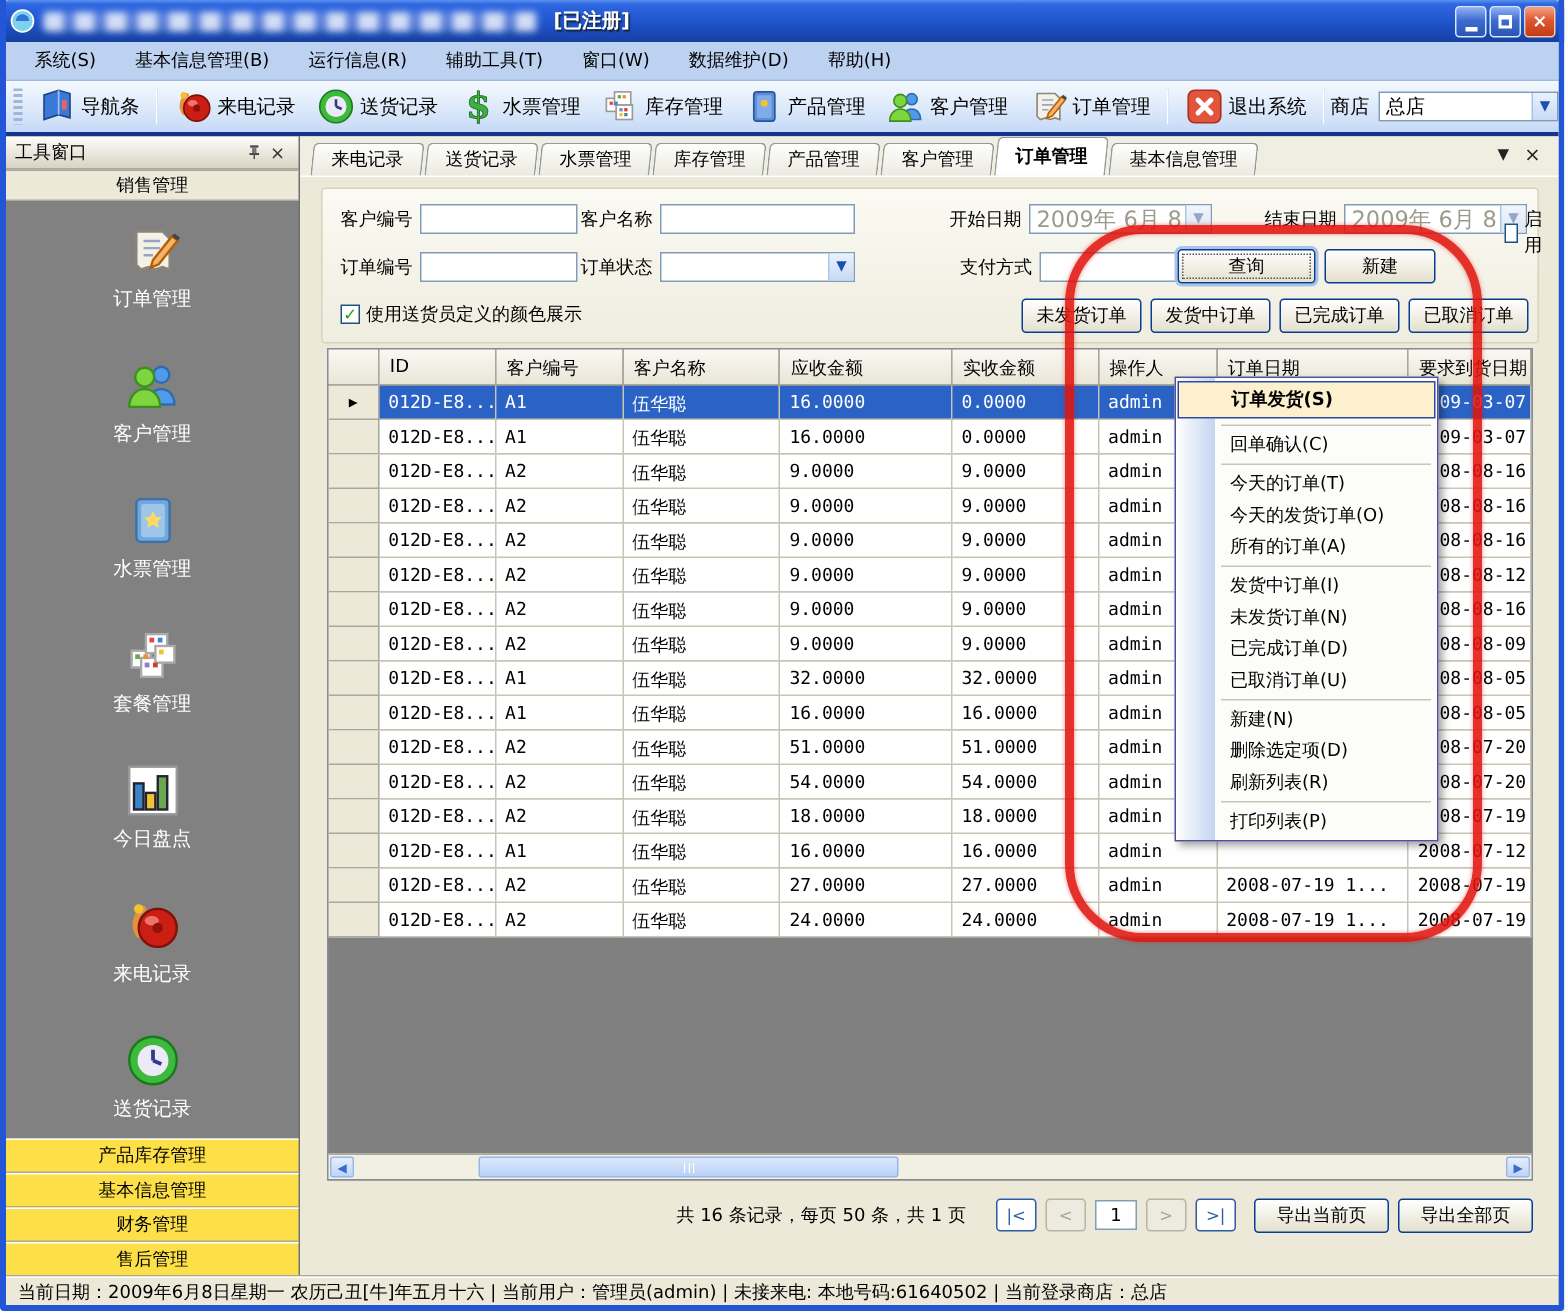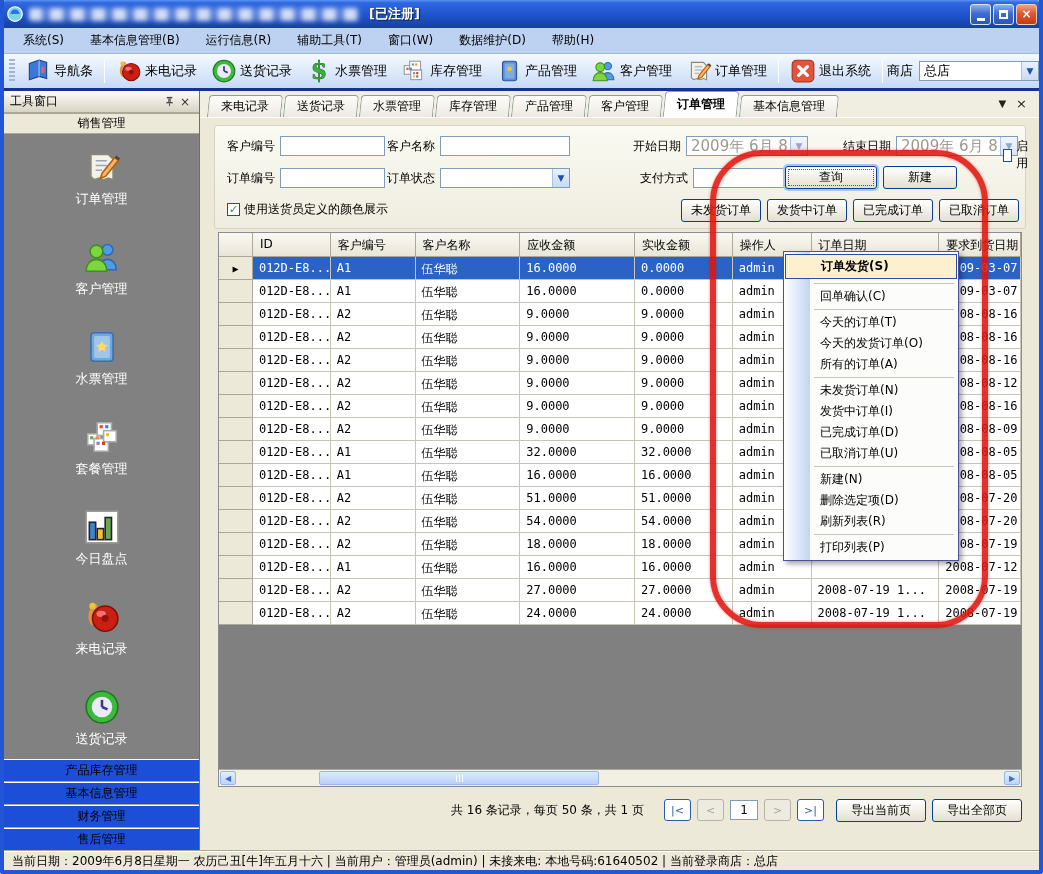--- a/index.html
+++ b/index.html
@@ -54,21 +54,21 @@
     display:flex; align-items:center; padding:0 6px; color:#000; }
   .sb-titlebar .t { flex:1;font-family:Liberation Serif, serif; }
   .sb-tool { width:16px; height:16px; display:flex; align-items:center; justify-content:center; color:#333; font-size:12px; }
   .sb-group-header { height:21px; background:#ECE9D8; border:1px solid #ACA899; border-left:none; border-right:none;
     display:flex; align-items:center; justify-content:center; color:#000; }
   .sb-items { flex:1; overflow:hidden; padding-top:14px; display:flex; flex-direction:column; align-items:center; }
   .sb-item { display:flex; flex-direction:column; align-items:center; margin-bottom:30px; cursor:pointer; }
   .sb-item .icon { width:38px; height:38px; }
   .sb-item .lbl { color:#fff; margin-top:4px; font-size:13px; }
   .sb-bottom { }
-  .sb-bar { height:23px; background:#1d4ed8; border-top:1px solid #FFFFFF; border-bottom:1px solid #ACA899;
+  .sb-bar { height:23px; background:#fde047; border-top:1px solid #FFFFFF; border-bottom:1px solid #ACA899;
     display:flex; align-items:center; justify-content:center; color:#000; cursor:pointer; }
 
   
   .content { flex:1; position:relative; background:#ECE9D8; }
   .tabstrip { position:absolute; left:0; right:0; top:0; height:27px; background:#F0EEE1;
     border-bottom:1px solid #FFFFFF; display:flex; align-items:flex-end; padding-left:8px; }
   .tab { height:22px; padding:0 12px; margin-right:2px; display:flex; align-items:center;
     background:linear-gradient(180deg,#FDFDFB,#ECEAE0); border:1px solid #919B9C; border-bottom:none;
     border-radius:4px 4px 0 0; font-size:12px; cursor:pointer; transform:skewX(-6deg); }
   .tab span{ transform:skewX(6deg); }
@@ -727,22 +727,22 @@
 
   <div class="context-menu">
       <div class="ctx-item highlight">订单发货(S)</div>
       <div class="ctx-sep"></div>
       <div class="ctx-item ">回单确认(C)</div>
       <div class="ctx-sep"></div>
       <div class="ctx-item ">今天的订单(T)</div>
       <div class="ctx-item ">今天的发货订单(O)</div>
       <div class="ctx-item ">所有的订单(A)</div>
       <div class="ctx-sep"></div>
+      <div class="ctx-item ">发货中订单(I)</div>
       <div class="ctx-item ">未发货订单(N)</div>
-      <div class="ctx-item ">发货中订单(I)</div>
       <div class="ctx-item ">已完成订单(D)</div>
       <div class="ctx-item ">已取消订单(U)</div>
       <div class="ctx-sep"></div>
       <div class="ctx-item ">新建(N)</div>
       <div class="ctx-item ">删除选定项(D)</div>
       <div class="ctx-item ">刷新列表(R)</div>
       <div class="ctx-sep"></div>
       <div class="ctx-item ">打印列表(P)</div>
     </div>
 

